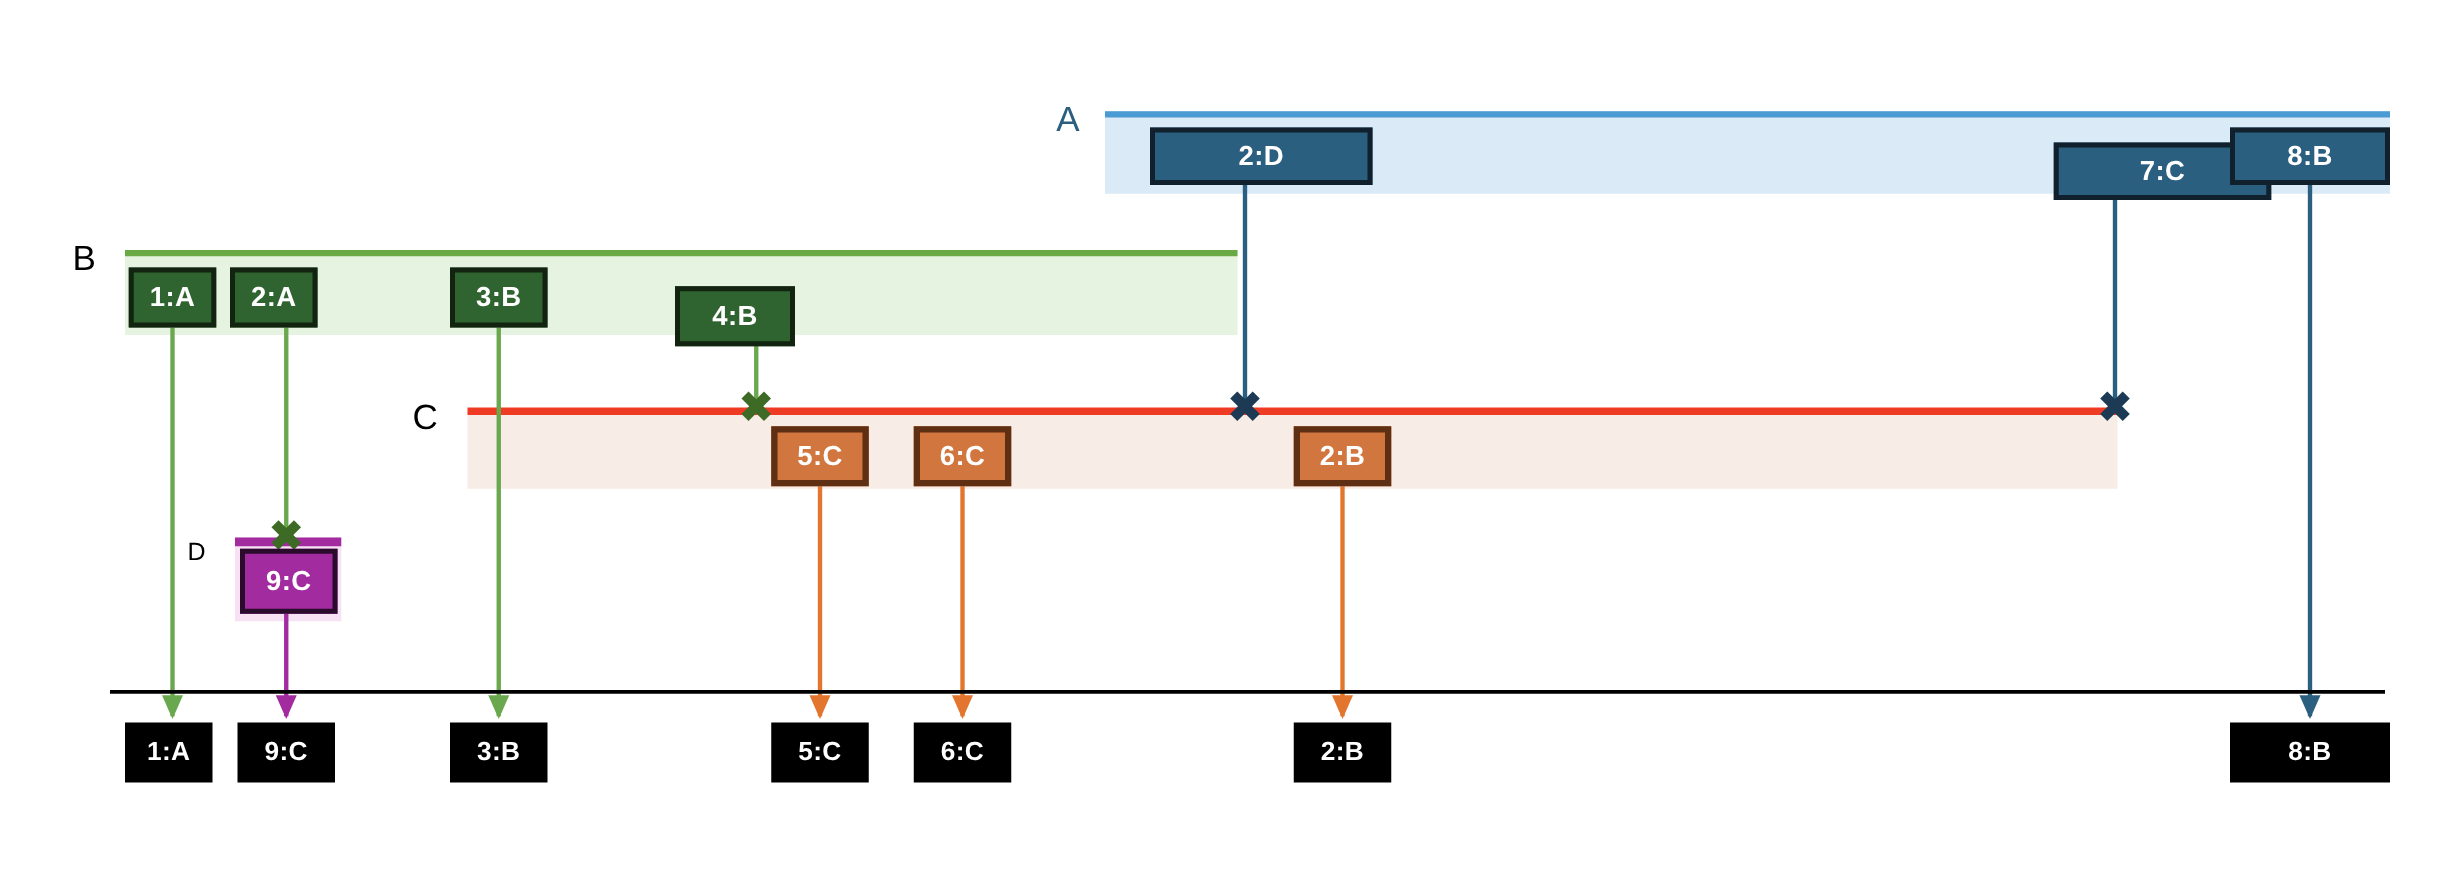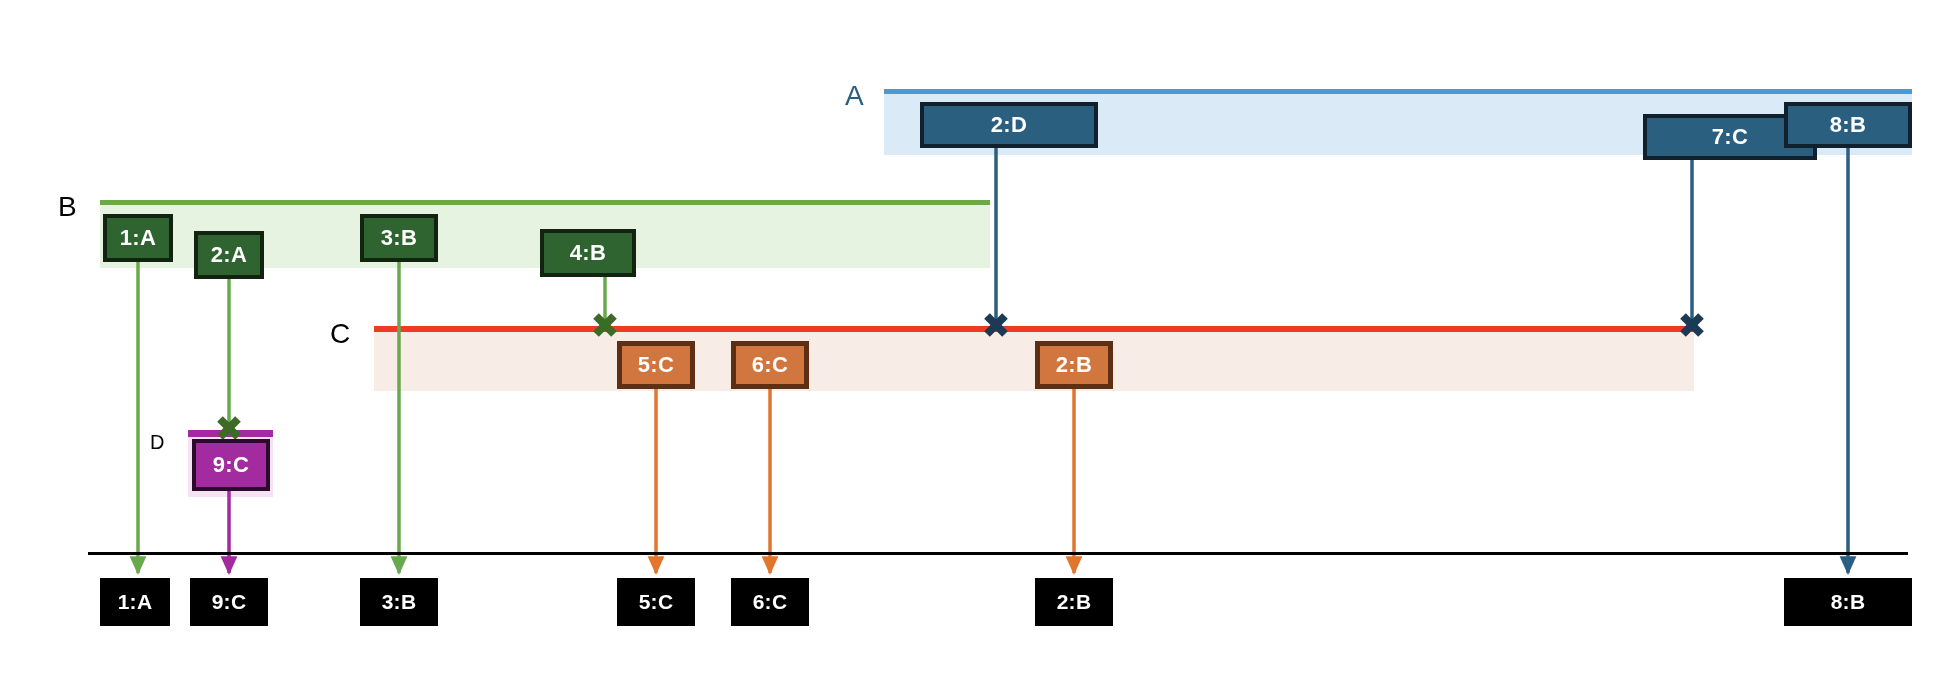--- a/index.html
+++ b/index.html
@@ -89,21 +89,21 @@
       </g>
   </svg>
 
   <div class="baseline" id="baseline-el" style="left: 88px; top: 552px; width: 1820px; height: 3px; background: rgb(0, 0, 0);"></div>
 
   <div id="nodes-host">
       <div class="node a-node" style="left: 920px; top: 102px; width: 178px; height: 46px;">2:D</div>
       <div class="node a-node" style="left: 1619px; top: 114px; width: 174px; height: 46px; margin-left: 24px;">7:C</div>
       <div class="node a-node" style="left: 1784px; top: 102px; width: 128px; height: 46px;">8:B</div>
       <div class="node b-node" style="left: 103px; top: 214px; width: 70px; height: 48px;">1:A</div>
-      <div class="node b-node" style="left: 194px; top: 214px; width: 70px; height: 48px; margin-top: 17px;">2:A</div>
+      <div class="node b-node" style="left: 184px; top: 214px; width: 70px; height: 48px;">2:A</div>
       <div class="node b-node" style="left: 360px; top: 214px; width: 78px; height: 48px;">3:B</div>
       <div class="node b-node" style="left: 540px; top: 214px; width: 96px; height: 48px; margin-top: 15px;">4:B</div>
       <div class="node c-node" style="left: 617px; top: 341px; width: 78px; height: 48px;">5:C</div>
       <div class="node c-node" style="left: 731px; top: 341px; width: 78px; height: 48px;">6:C</div>
       <div class="node c-node" style="left: 1035px; top: 341px; width: 78px; height: 48px;">2:B</div>
       <div class="node d-node" style="left: 192px; top: 439px; width: 78px; height: 52px;">9:C</div>
       <div class="node sink-node" style="left: 100px; top: 578px; width: 70px; height: 48px;">1:A</div>
       <div class="node sink-node" style="left: 190px; top: 578px; width: 78px; height: 48px;">9:C</div>
       <div class="node sink-node" style="left: 360px; top: 578px; width: 78px; height: 48px;">3:B</div>
       <div class="node sink-node" style="left: 617px; top: 578px; width: 78px; height: 48px;">5:C</div>

